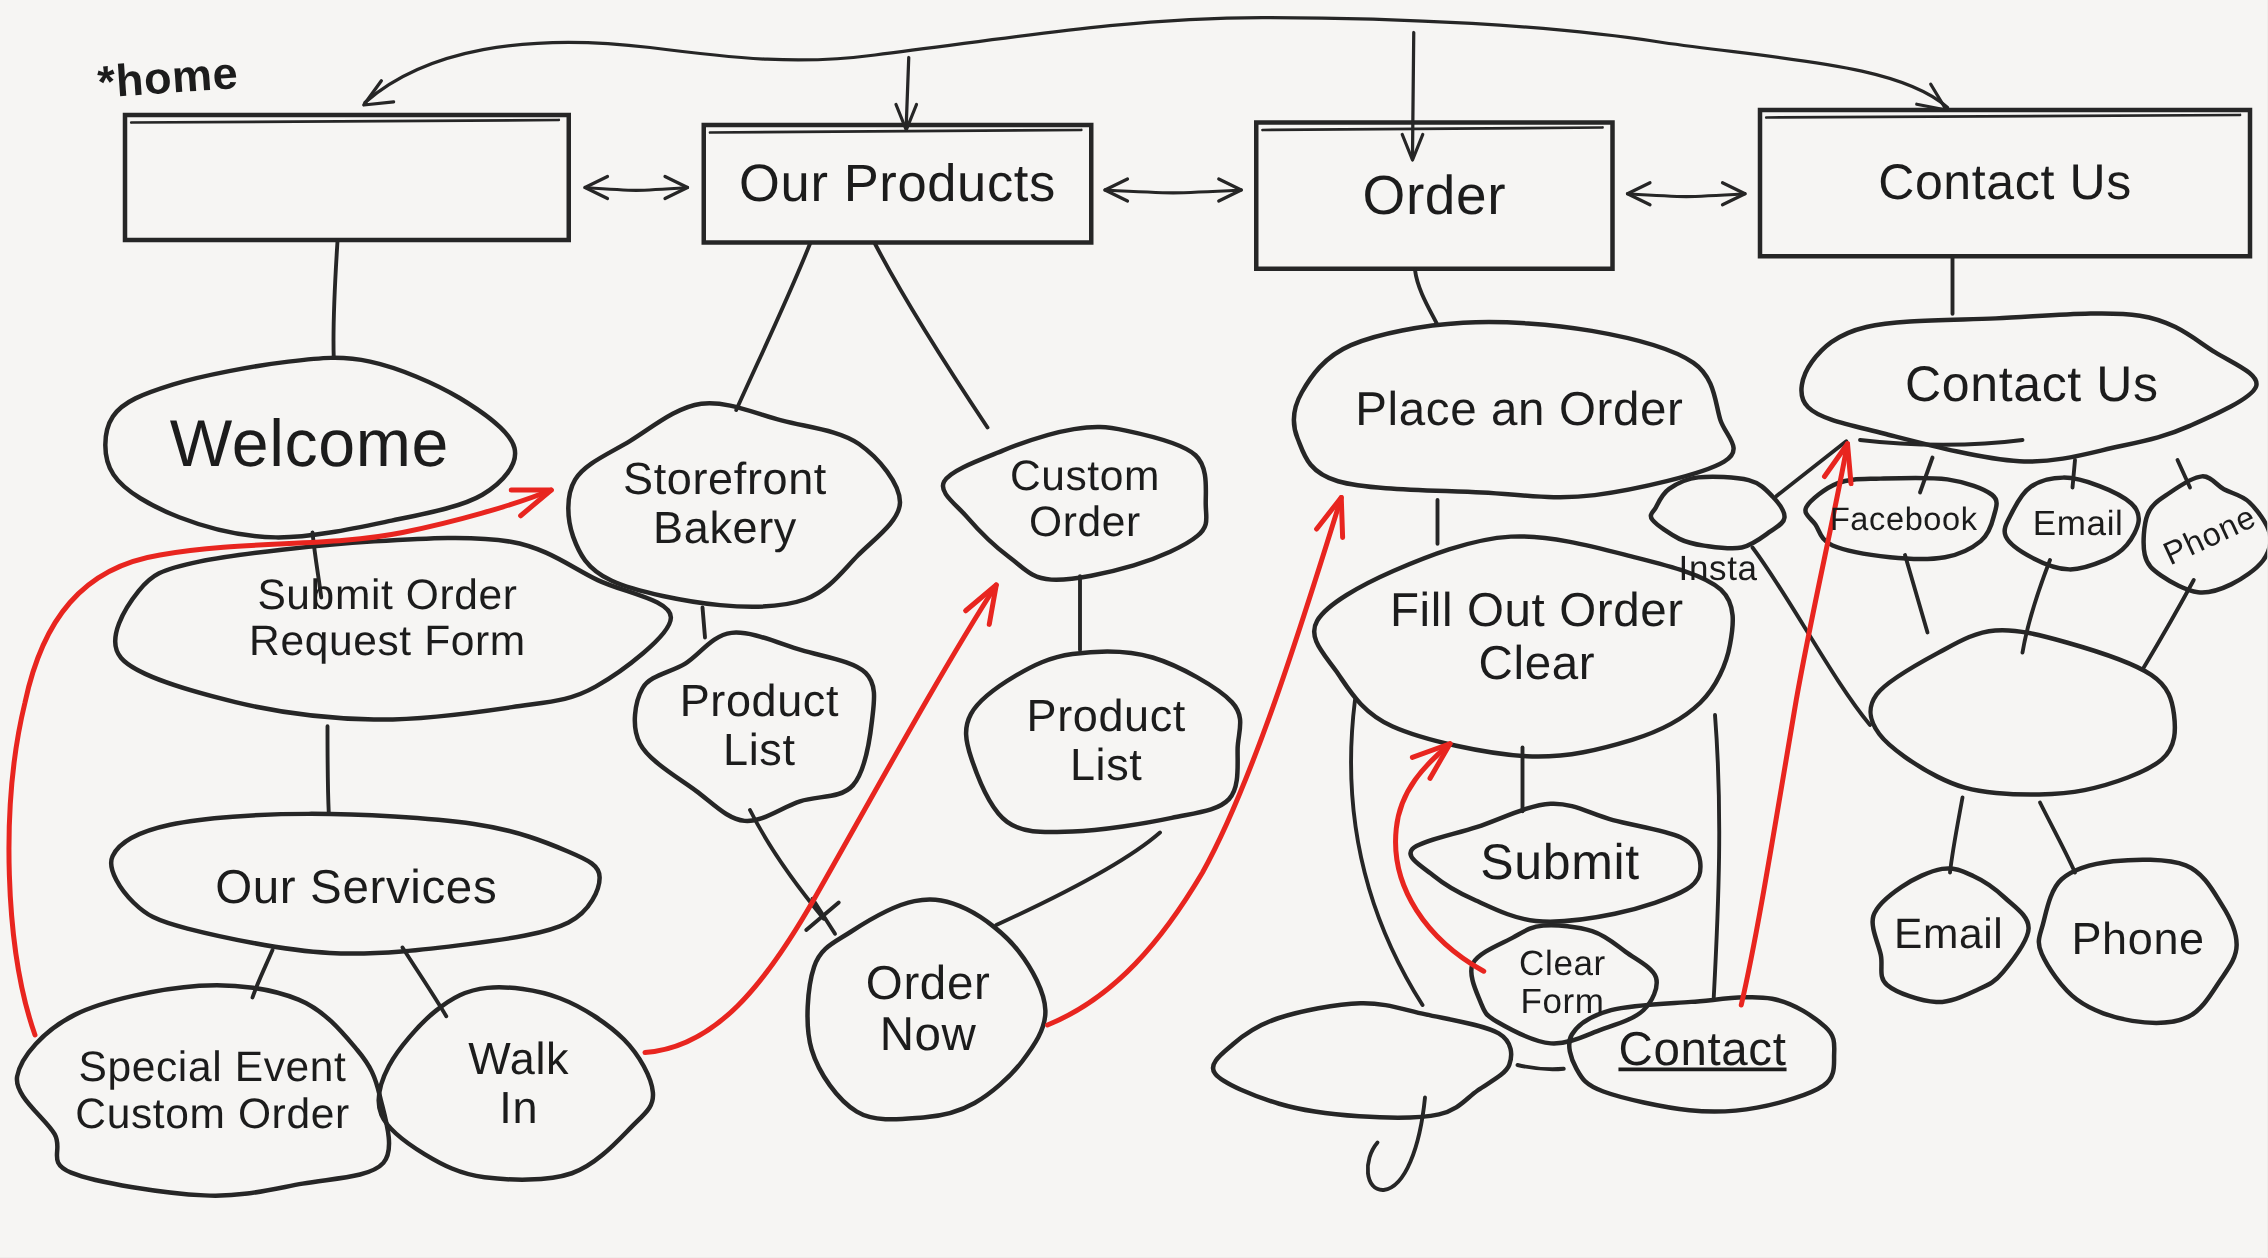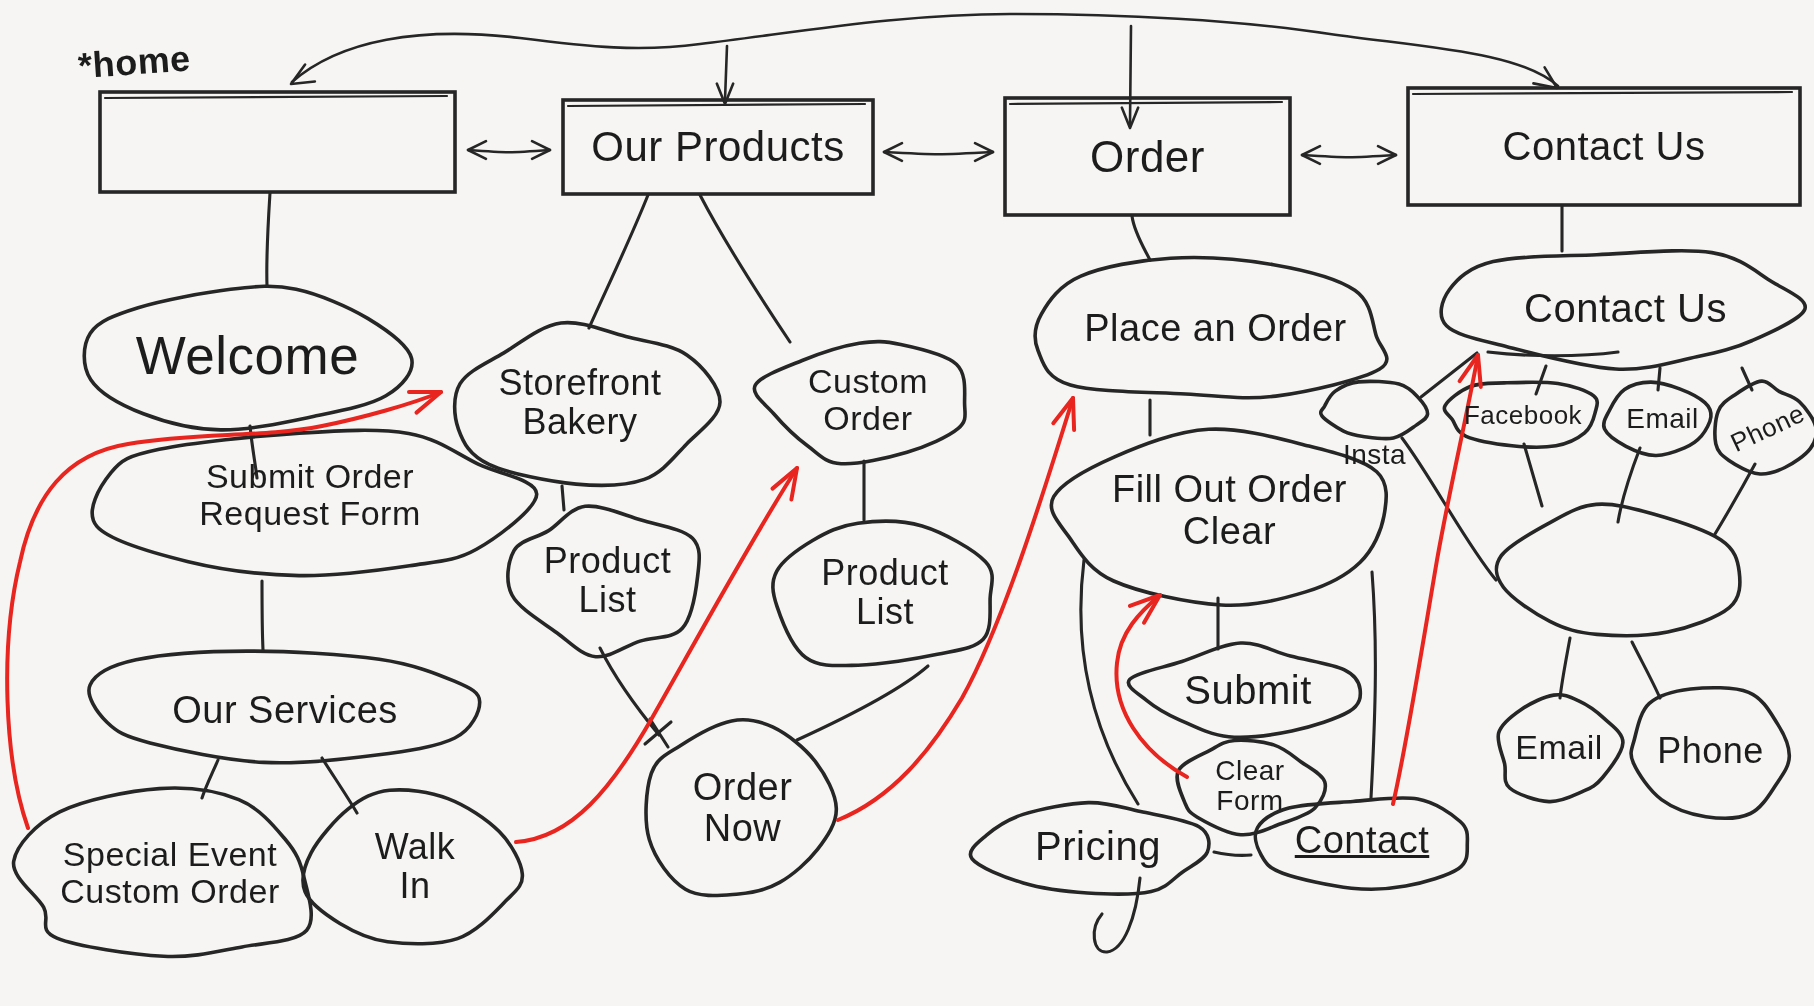--- a/index.html
+++ b/index.html
@@ -136,21 +136,20 @@
   <div class="lbl" style="left:800px;top:538px;width:170px;height:110px;font-size:36px;">Product
 List</div>
   <div class="lbl" style="left:665px;top:758px;width:155px;height:100px;font-size:38px;">Order
 Now</div>
   <div class="lbl" style="left:1048px;top:296px;width:335px;height:66px;font-size:38px;">Place an Order</div>
   <div class="lbl" style="left:1072px;top:448px;width:315px;height:125px;font-size:38px;">Fill Out Order
 Clear</div>
   <div class="lbl" style="left:1158px;top:662px;width:180px;height:58px;font-size:40px;">Submit</div>
   <div class="lbl" style="left:1186px;top:744px;width:128px;height:84px;font-size:28px;">Clear
 Form</div>
-  <div class="lbl" style="left:998px;top:818px;width:200px;height:58px;font-size:40px;">Pricing</div>
   <div class="lbl" style="left:1262px;top:812px;width:200px;height:58px;font-size:38px;text-decoration:underline;">Contact</div>
   <div class="lbl" style="left:1468px;top:280px;width:315px;height:58px;font-size:40px;">Contact Us</div>
   <div class="lbl" style="left:1322px;top:388px;width:105px;height:46px;font-size:28px;margin-top:44px;">Insta</div>
   <div class="lbl" style="left:1448px;top:392px;width:150px;height:46px;font-size:26px;">Facebook</div>
   <div class="lbl" style="left:1610px;top:396px;width:105px;height:46px;font-size:28px;">Email</div>
   <div class="lbl tilt" style="left:1720px;top:400px;width:95px;height:56px;font-size:26px;">Phone</div>
   <div class="lbl" style="left:1498px;top:718px;width:122px;height:58px;font-size:34px;">Email</div>
   <div class="lbl" style="left:1628px;top:720px;width:165px;height:62px;font-size:36px;">Phone</div>
 </div>
 

